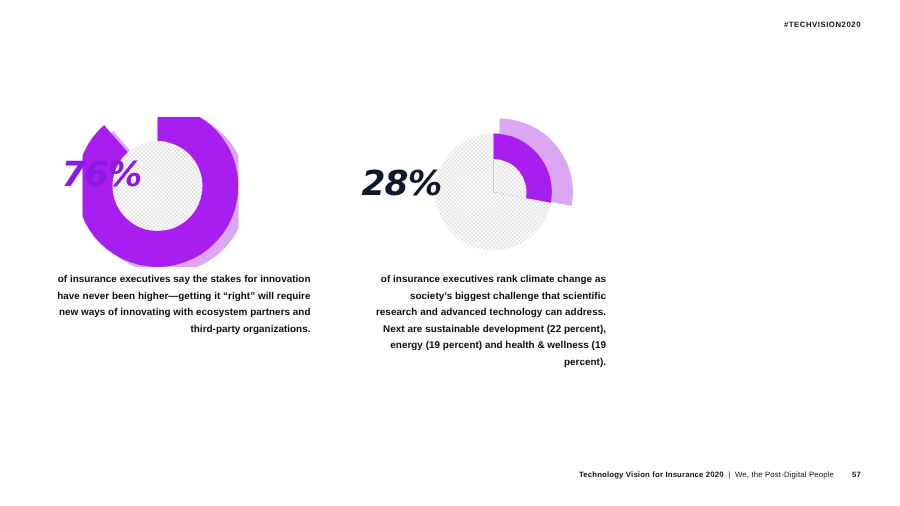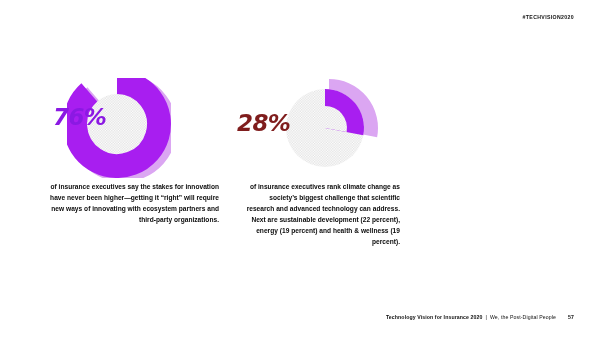--- a/index.html
+++ b/index.html
@@ -26,24 +26,24 @@
     letter-spacing: 0.35px;
     color: #111111;
     text-align: right;
     white-space: nowrap;
   }
 
   
   .columns {
     position: absolute;
     top: 78px;
-    left: 47px;
+    left: 35px;
     width: 506px;
     display: flex;
-    gap: 0;
+    gap: 16px;
     text-align: right;
   }
   .col {
     position: relative;
   }
   .col-left  { width: 193px; }
   .col-right { width: 193px; margin-left: 0; }
 
   
   .figure {
@@ -161,21 +161,21 @@
                    A 38 38 0 0 1 91.3 57.2" fill="none" stroke="#dba6f2" stroke-width="22" stroke-linecap="butt"></path>
 
           <circle cx="50" cy="50" r="39" fill="url(#halftone28)"></circle>
 
           <path d="M 50 50 L 50 11 A 39 39 0 0 1 88.3 57.2 Z" fill="#a81ef0"></path>
 
           <path d="M 50 50 L 50 28 A 22 22 0 0 1 71.6 54.1 Z" fill="url(#halftone28)"></path>
         </svg>
       </div>
 
-      <div class="pct pct-right" style="color:#7f1d1d">28%</div>
+      <div class="pct pct-right" style="color:#0f172a">28%</div>
     </div>
 
     <div class="caption caption-right">of insurance executives rank climate change as society’s biggest challenge that scientific research and advanced technology can address. Next are sustainable development (22 percent), energy (19 percent) and health &amp; wellness (19 percent).</div>
   </div>
 </div>
 
 <div class="page-footer">
   <span class="footer-title">Technology Vision for Insurance 2020</span>
   <span class="footer-sep">|</span>
   <span class="footer-sub">We, the Post-Digital People</span>

